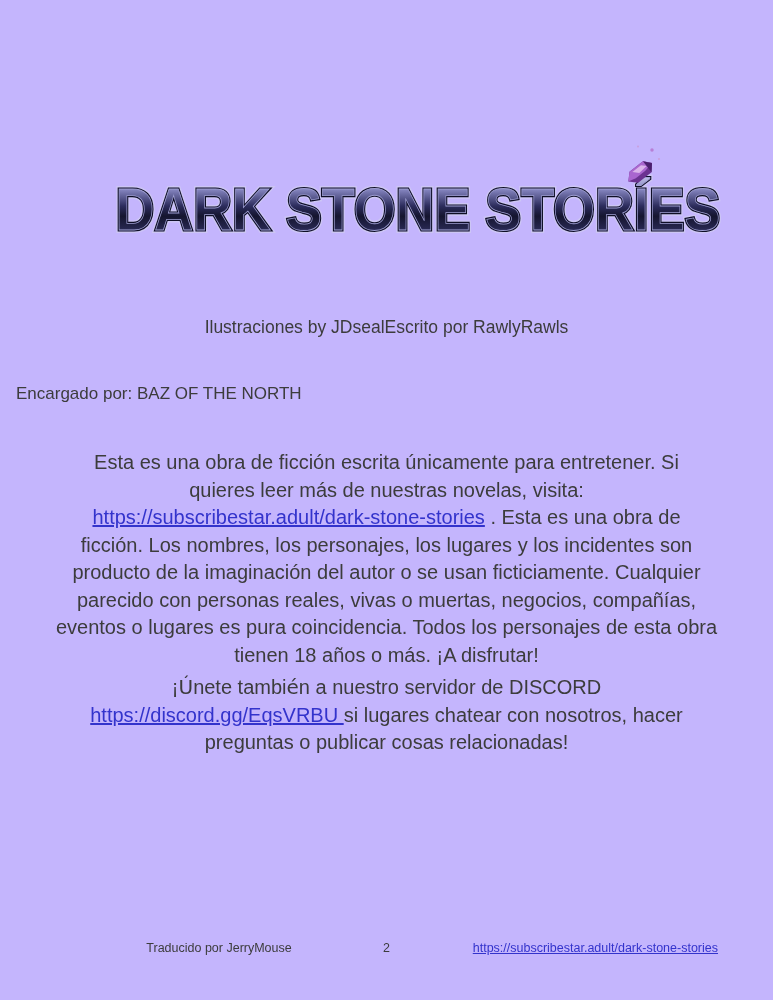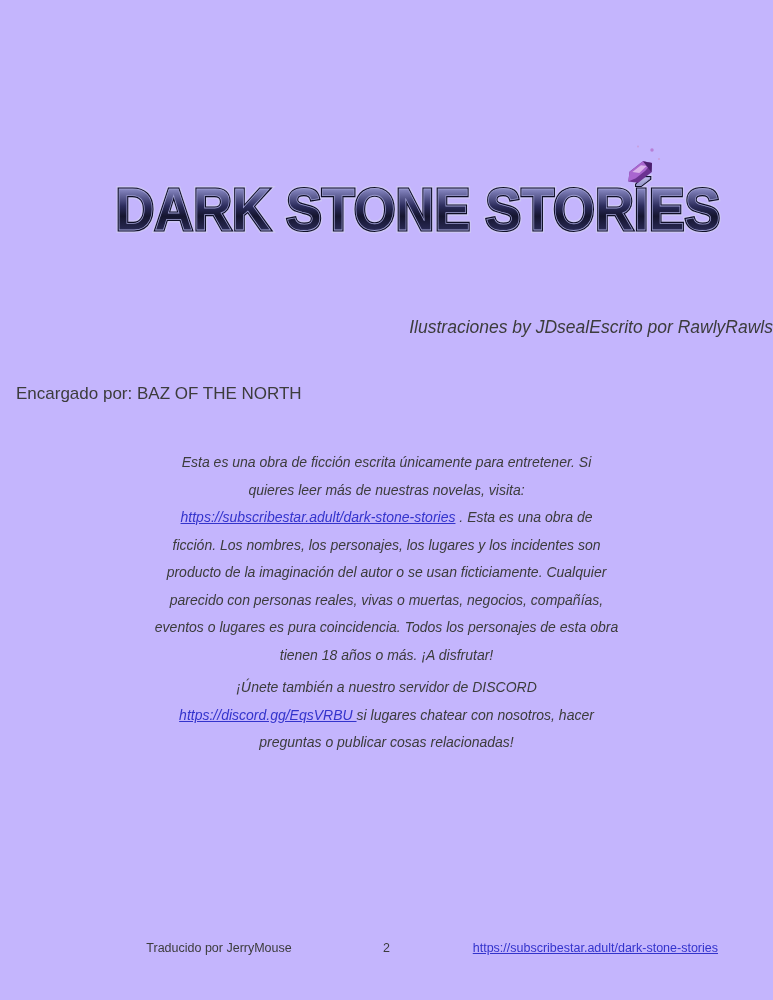--- a/index.html
+++ b/index.html
@@ -13,33 +13,32 @@
     overflow:hidden;
   }
   .logo-wrap { position:absolute; top:145px; left:68px; width:700px; height:102px; }
   .logo-text {
     font-family:"Liberation Sans",sans-serif;
     font-weight:700;
     font-size:60px;
   }
   .credits-row {
     position:absolute; top:317px; left:0; width:100%;
-    display:flex; justify-content:flex-end; 
+    display:flex; justify-content:center; 
     font-size:17.5px;
-    font-style:italic;
   }
   .center-line {
     position:absolute; left:16px; width:100%;
     text-align:left; font-size:17px;
   }
   .commissioned { top:384px; }
   .text-block {
     position:absolute; left:0; width:100%;
     text-align:center;
-    font-size:14px; line-height:27.5px;font-style:italic;
+    font-size:20px; line-height:27.5px;
   }
   .disclaimer { top:449px; }
   .discord { top:674px; }
   .doc-link {
     color:var(--link,#3333cc);
     text-decoration:underline;
     cursor:pointer;
     white-space:pre-wrap;
   }
   .glyph-sub { font-family:"DejaVu Sans",sans-serif; }

